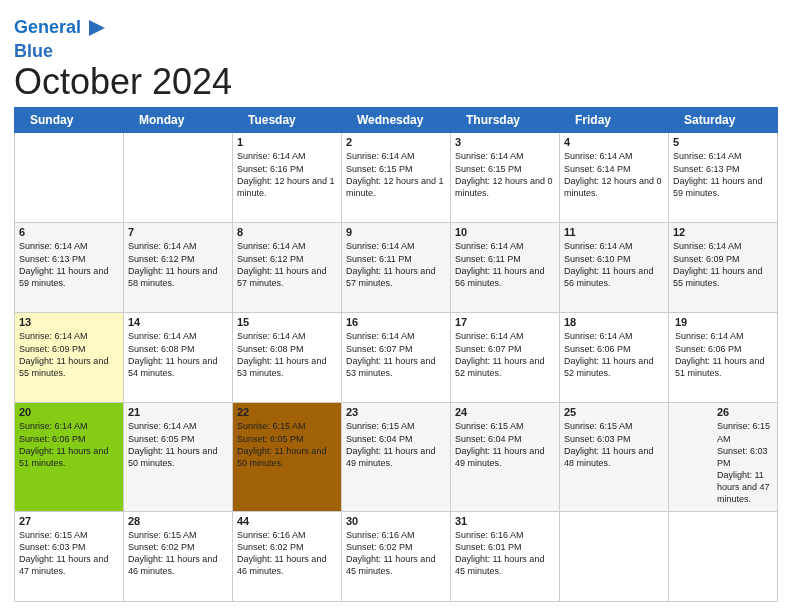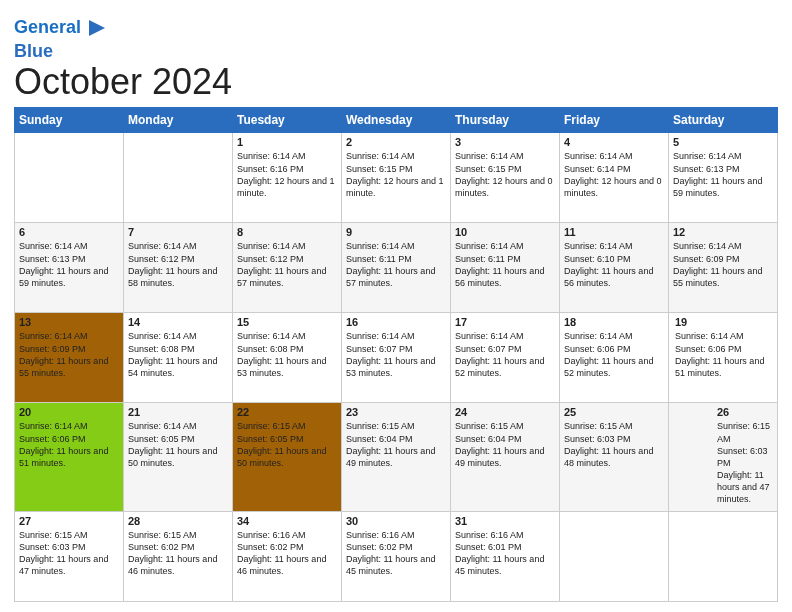--- a/index.html
+++ b/index.html
@@ -60,21 +60,21 @@
       width: 100%;
       border-collapse: collapse;
       flex: 1;
       table-layout: fixed;
     }
     .calendar th {
       background: #2a6dbf;
       color: #fff;
       font-size: 12px;
       font-weight: bold;
-      padding: 5px 4px;
+      padding: 5px 15px;
       border: 1px solid #2a6dbf;
       text-align: left;
     }
     .calendar td {
       border: 1px solid #ccc;
       vertical-align: top;
       padding: 3px 4px;
       font-size: 9.5px;
       color: #222;
       height: 88px;
@@ -190,21 +190,21 @@
           <td style="background: rgb(245, 245, 245);">
             <span class="day-num">11</span>
             <div class="day-info">Sunrise: 6:14 AM<br>Sunset: 6:10 PM<br>Daylight: 11 hours and 56 minutes.</div>
           </td>
           <td style="background: rgb(245, 245, 245);">
             <span class="day-num">12</span>
             <div class="day-info">Sunrise: 6:14 AM<br>Sunset: 6:09 PM<br>Daylight: 11 hours and 55 minutes.</div>
           </td>
         </tr>
         <tr>
-          <td style="background: #a16207;">
+          <td style="background: #fef9c3;">
             <span class="day-num">13</span>
             <div class="day-info">Sunrise: 6:14 AM<br>Sunset: 6:09 PM<br>Daylight: 11 hours and 55 minutes.</div>
           </td>
           <td style="background: rgb(255, 255, 255);">
             <span class="day-num">14</span>
             <div class="day-info">Sunrise: 6:14 AM<br>Sunset: 6:08 PM<br>Daylight: 11 hours and 54 minutes.</div>
           </td>
           <td style="background: rgb(255, 255, 255);">
             <span class="day-num">15</span>
             <div class="day-info">Sunrise: 6:14 AM<br>Sunset: 6:08 PM<br>Daylight: 11 hours and 53 minutes.</div>
@@ -259,21 +259,21 @@
         <tr>
           <td style="background: rgb(255, 255, 255);">
             <span class="day-num">27</span>
             <div class="day-info">Sunrise: 6:15 AM<br>Sunset: 6:03 PM<br>Daylight: 11 hours and 47 minutes.</div>
           </td>
           <td style="background: rgb(255, 255, 255);">
             <span class="day-num">28</span>
             <div class="day-info">Sunrise: 6:15 AM<br>Sunset: 6:02 PM<br>Daylight: 11 hours and 46 minutes.</div>
           </td>
           <td style="background: rgb(255, 255, 255);">
-            <span class="day-num">34</span>
+            <span class="day-num">44</span>
             <div class="day-info">Sunrise: 6:16 AM<br>Sunset: 6:02 PM<br>Daylight: 11 hours and 46 minutes.</div>
           </td>
           <td style="background: rgb(255, 255, 255);">
             <span class="day-num">30</span>
             <div class="day-info">Sunrise: 6:16 AM<br>Sunset: 6:02 PM<br>Daylight: 11 hours and 45 minutes.</div>
           </td>
           <td style="background: rgb(255, 255, 255);">
             <span class="day-num">31</span>
             <div class="day-info">Sunrise: 6:16 AM<br>Sunset: 6:01 PM<br>Daylight: 11 hours and 45 minutes.</div>
           </td>

